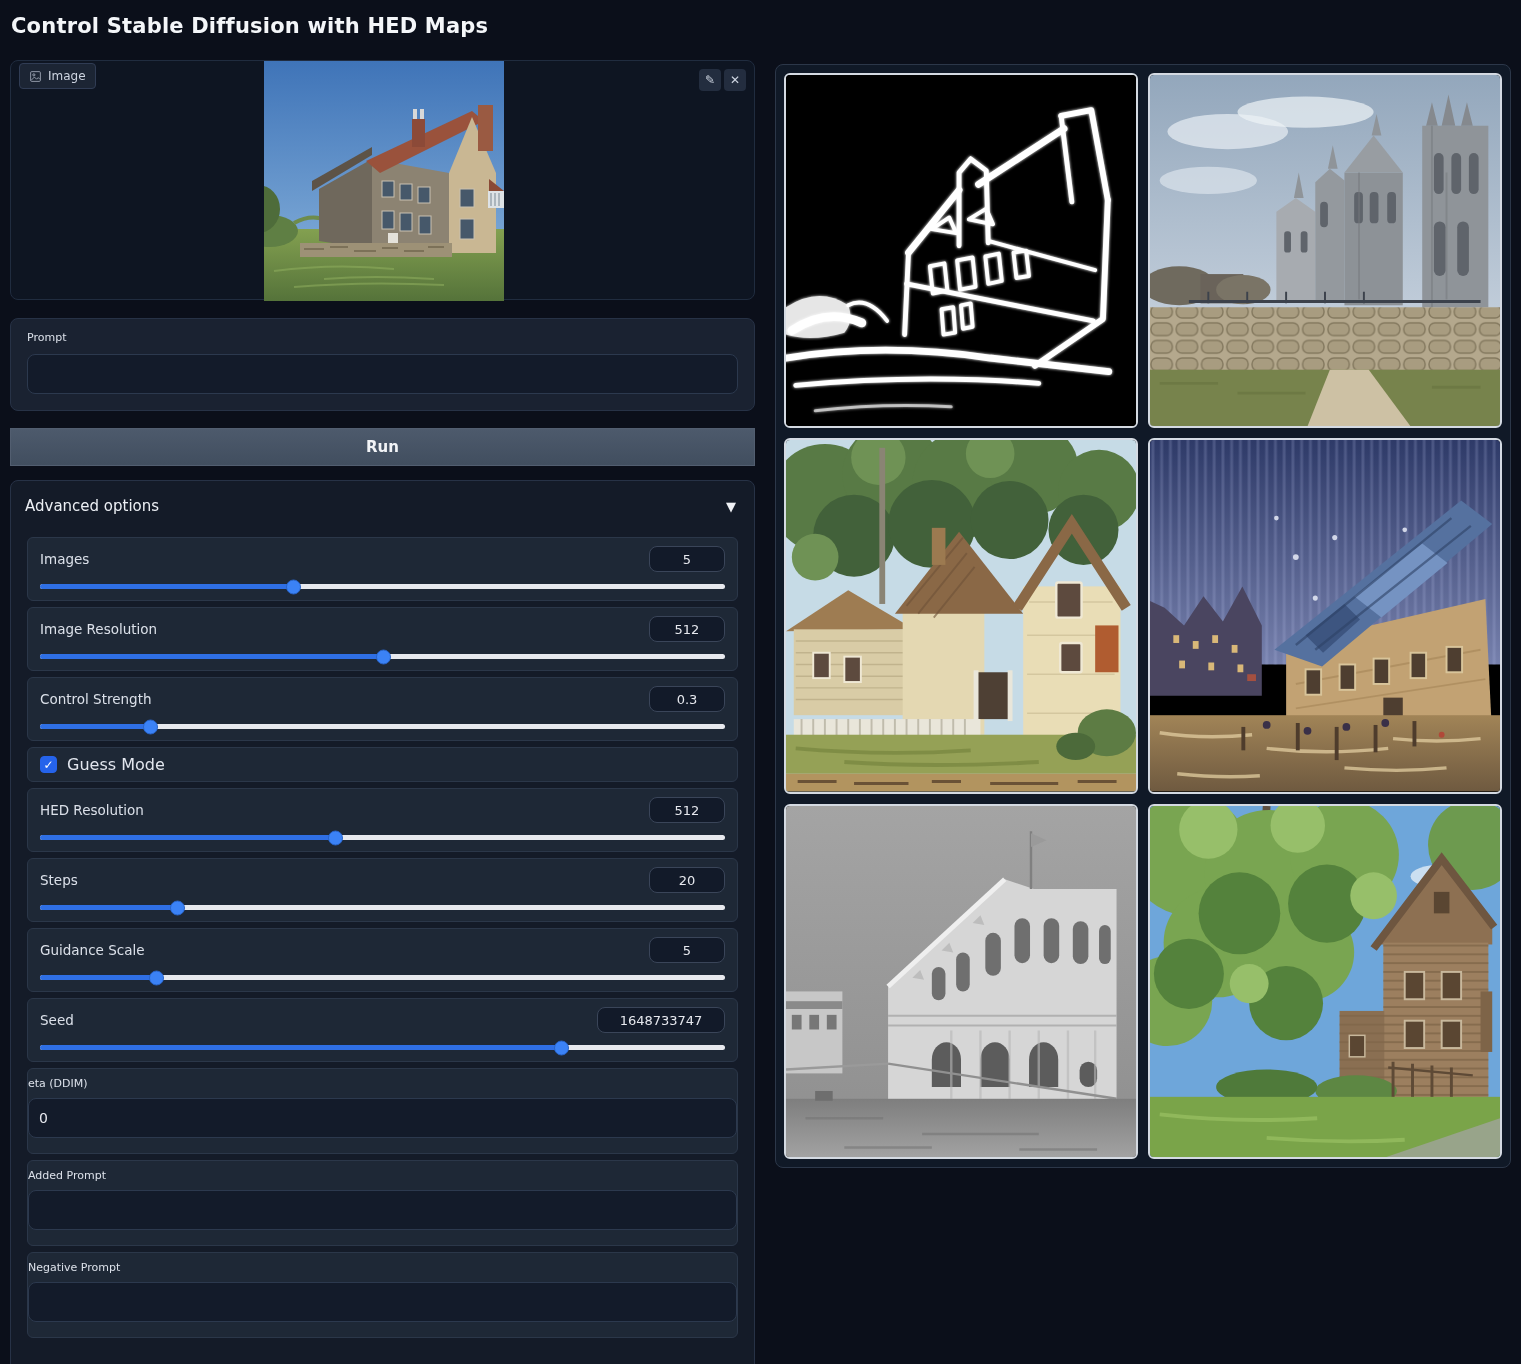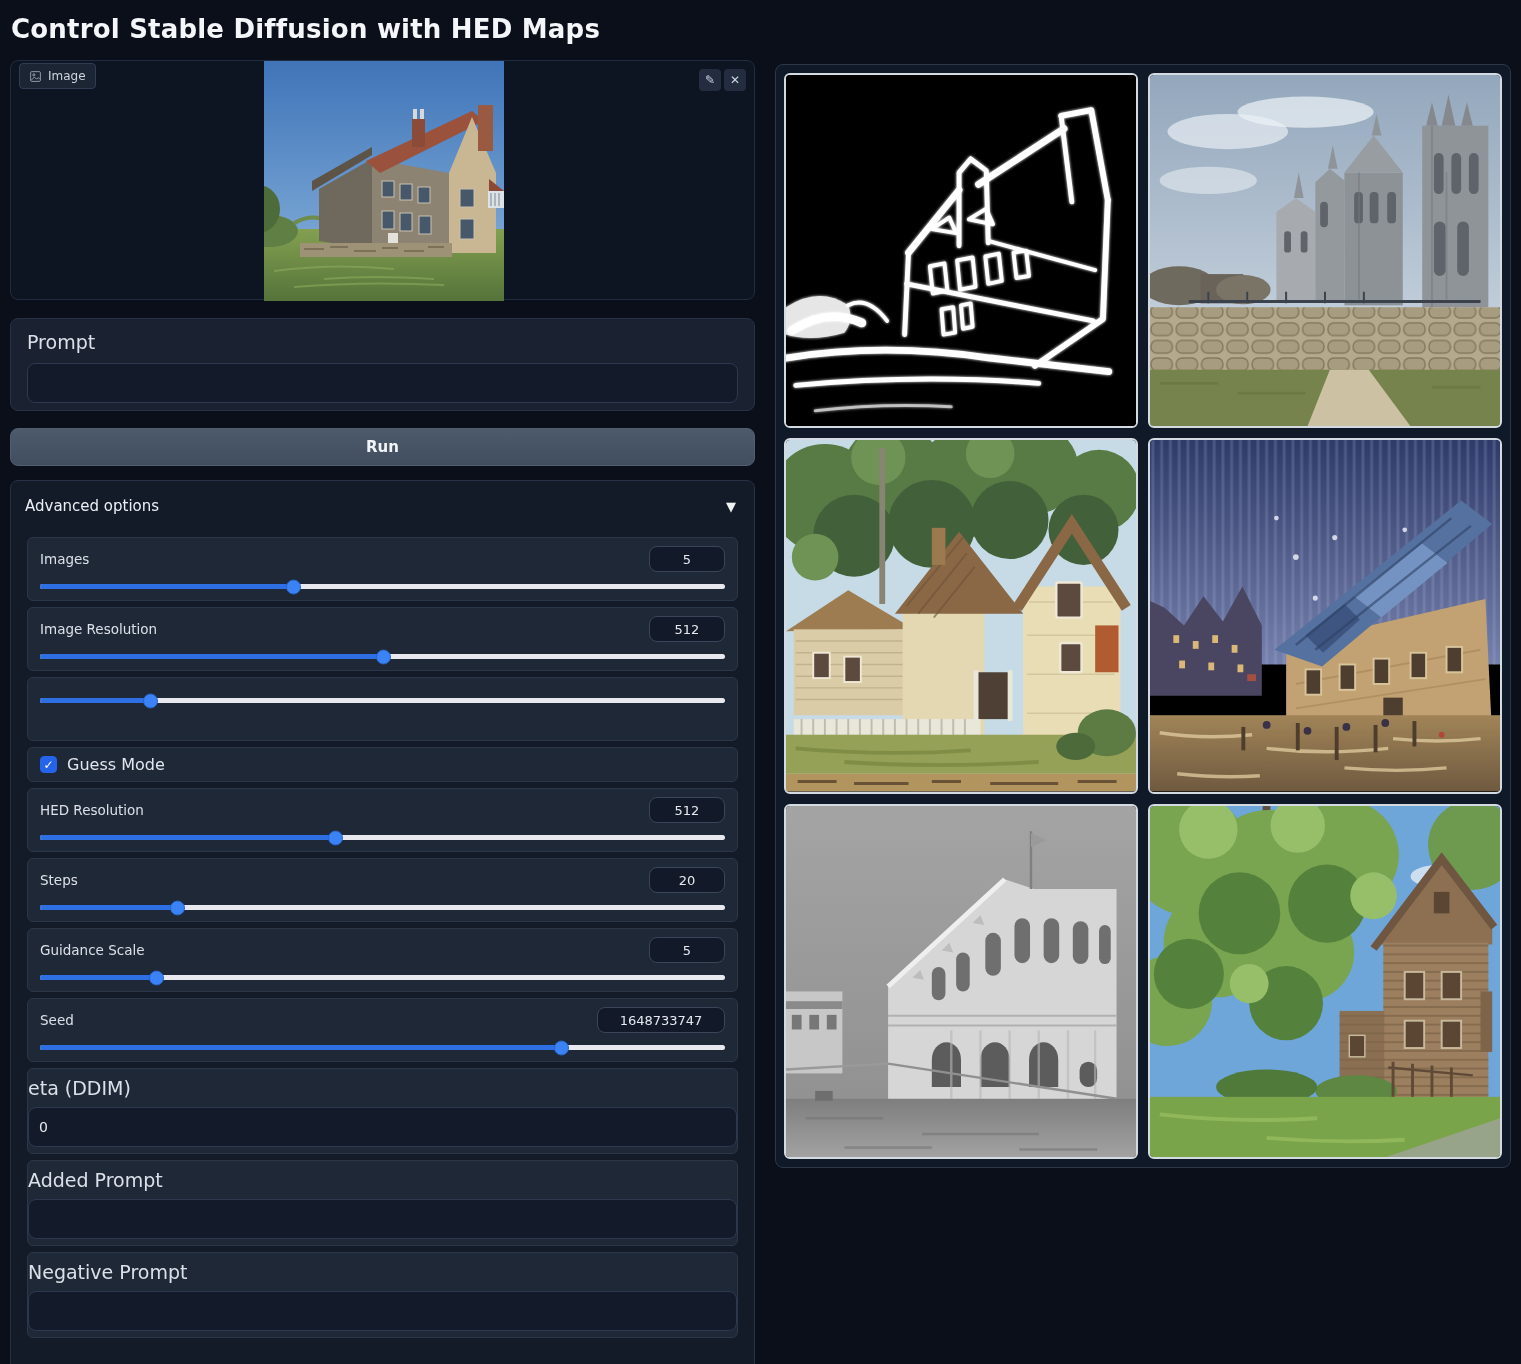--- a/index.html
+++ b/index.html
@@ -1,37 +1,37 @@
 <!DOCTYPE html>
 <html><head>
 <meta charset="utf-8">
 <style>
   * { margin:0; padding:0; box-sizing:border-box; }
   html,body { width:1521px; height:1364px; background:#0b0f1a; font-family:"DejaVu Sans","Liberation Sans",sans-serif; color:#e8eaf0; }
   .page { position:relative; width:1521px; height:1364px; overflow:hidden; }
 
-  .title { position:absolute; left:11px; top:14px; font-size:26px; font-weight:700; color:#f4f6f9; letter-spacing:.2px; }
+  .title { position:absolute; left:11px; top:14px; font-size:21px; font-weight:700; color:#f4f6f9; letter-spacing:.2px; }
 
   
   .image-component { position:absolute; left:10px; top:60px; width:745px; height:240px; background:#0e1522; border:1px solid #202c3f; border-radius:8px; }
   .input-photo { position:absolute; left:253px; top:0; width:240px; height:240px; display:block; }
   .chip { position:absolute; left:8px; top:2px; height:22px; display:flex; align-items:center; gap:6px; padding:12px 9px; background:#1c2534; border:1px solid #303c54; border-radius:4px; font-size:12px; color:#cdd4e0; z-index:3; }
   .chip svg { width:13px; height:13px; stroke:#aab3c2; fill:none; stroke-width:1.5; }
   .img-btns { position:absolute; right:8px; top:8px; display:flex; gap:3px; z-index:3; }
   .icon-btn { width:22px; height:22px; border:none; border-radius:4px; background:#232d3f; color:#cfd6e2; font-size:12px; line-height:22px; text-align:center; cursor:pointer; padding:0; }
 
   
   .panel { position:absolute; left:10px; width:745px; background:#1a2231; border:1px solid #273246; border-radius:8px; }
   .prompt-panel { top:318px; height:93px; padding:12px 16px; }
-  .field-label { display:block; font-size:19px; color:#dbe0e9; margin-bottom:10px; }
+  .field-label { display:block; font-size:11px; color:#dbe0e9; margin-bottom:10px; }
   .textbox { width:100%; background:#131b2a; border:1px solid #2c394e; border-radius:8px; color:#e8eaf0; font-size:14px; padding:8px 10px; font-family:inherit; resize:none; }
   .prompt-panel .textbox { height:40px; }
 
   
-  .run-btn { position:absolute; left:10px; top:428px; width:745px; height:38px; border:1px solid #525e70; border-radius:8px; background:linear-gradient(180deg,#4d5a6c 0%,#414e5f 100%); color:#f2f4f7; font-size:15px; font-weight:700; font-family:inherit; cursor:pointer; }
+  .run-btn { position:absolute; left:10px; top:428px; width:745px; height:38px; border:1px solid #525e70; border-radius:0; background:linear-gradient(180deg,#4d5a6c 0%,#414e5f 100%); color:#f2f4f7; font-size:15px; font-weight:700; font-family:inherit; cursor:pointer; }
 
   
   .accordion { position:absolute; left:10px; top:480px; width:745px; height:931px; background:#141b28; border:1px solid #273246; border-radius:8px; }
   .acc-header { height:50px; display:flex; align-items:center; justify-content:space-between; padding:0 18px 0 14px; cursor:pointer; }
   .acc-header span.h-label { font-size:15px; color:#eceff4; }
   .acc-arrow { font-size:13px; color:#f0f2f6; }
   .form { margin:6px 16px 0 16px; display:flex; flex-direction:column; gap:6px; }
   .card { background:#1e2836; border:1px solid #2b3749; border-radius:6px; }
   .slider-card { height:64px; padding:8px 12px; }
   .slider-row1 { display:flex; align-items:center; justify-content:space-between; height:26px;gap:20px; }
@@ -152,20 +152,24 @@
           <input class="num" value="512" style="">
         </div>
         <div class="track">
           <div class="fill" style="width: 50%;">
               <span class="handle"></span>
             </div>
         </div>
       </div>
 
       <div class="card slider-card">
+        <div class="slider-row1">
+          <label>Control Strength</label>
+          <input class="num" value="0.3" style="">
+        </div>
         <div class="track">
           <div class="fill" style="width: 16%;">
               <span class="handle"></span>
             </div>
         </div>
       </div>
 
       <div class="card check-card">
         <span class="checkbox checked">✓</span>
         <label>Guess Mode</label>

